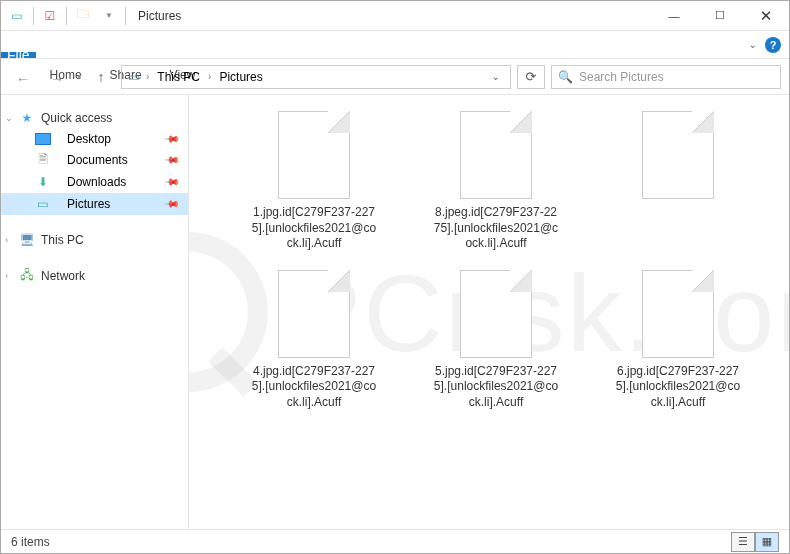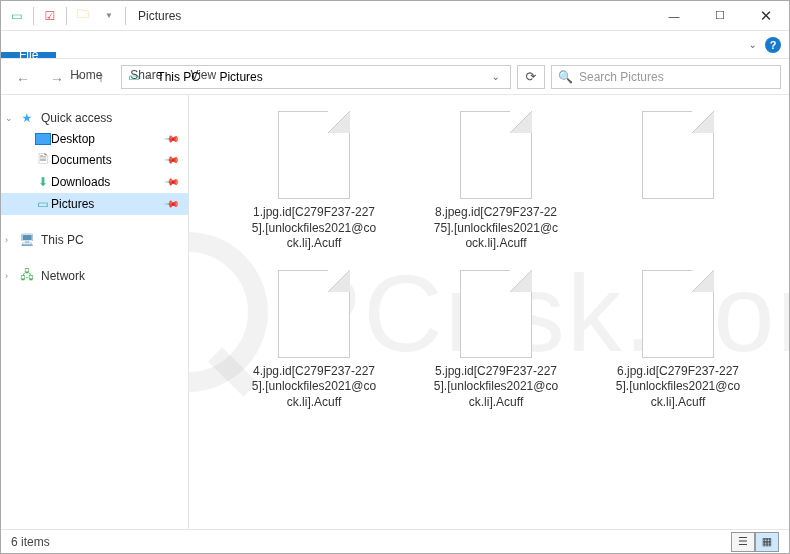--- a/index.html
+++ b/index.html
@@ -10,42 +10,42 @@
 .titlebar { height: 30px; background: #fff; display: flex; align-items: center; border-bottom: 1px solid #e5e5e5; }
 .qat { display: flex; align-items: center; padding: 0 4px; gap: 2px; }
 .qat-item { width: 24px; height: 24px; display: flex; align-items: center; justify-content: center; font-size: 12px; }
 .qat-sep { width: 1px; height: 18px; background: #ccc; margin: 0 2px; }
 .title-text { font-size: 12px; color: #333; padding-left: 6px; }
 .win-controls { margin-left: auto; display: flex; }
 .win-btn { width: 46px; height: 30px; display: flex; align-items: center; justify-content: center; font-size: 11px; color: #333; }
 .win-btn.close { font-size: 15px; }
 
 .ribbon { height: 28px; display: flex; align-items: stretch; background: #fff; border-bottom: 1px solid #e5e5e5; }
-.file-tab { background: #1979ca; color: #fff; padding: 0 18px; display: flex; align-items: center; font-size: 12px; margin-top: 21px; }
+.file-tab { background: #1979ca; color: #fff; padding: 0 6px; display: flex; align-items: center; font-size: 14px; margin-top: 21px; }
 .rib-tab { padding: 0 14px; display: flex; align-items: center; font-size: 12px; color: #444; margin-top: 44px; }
 .rib-right { margin-left: auto; display: flex; align-items: center; padding-right: 8px; gap: 8px; }
 .help-icon { width: 16px; height: 16px; border-radius: 50%; background: #1979ca; color: #fff; display: flex; align-items: center; justify-content: center; font-size: 11px; font-weight: bold; }
 
 .navbar { height: 36px; display: flex; align-items: center; padding: 0 8px; gap: 6px; border-bottom: 1px solid #e5e5e5; }
 .nav-arrow { width: 28px; height: 24px; display: flex; align-items: center; justify-content: center; color: #888; font-size: 14px; }
 .nav-arrow.active { color: #555; }
 .nav-caret { color: #888; font-size: 8px; }
 .breadcrumb { flex: 1; height: 24px; border: 1px solid #ccc; display: flex; align-items: center; padding: 0 4px; gap: 4px; font-size: 12px; }
 .bc-item { padding: 0 4px; }
 .bc-sep { color: #888; font-size: 10px; }
 .bc-chev { margin-left: auto; color: #666; padding: 0 6px; font-size: 10px; }
 .refresh-btn { width: 28px; height: 24px; border: 1px solid #ccc; display: flex; align-items: center; justify-content: center; font-size: 13px; color: #555; }
 .search-box { width: 230px; height: 24px; border: 1px solid #ccc; display: flex; align-items: center; padding: 0 6px; font-size: 12px; color: #999; gap: 6px; }
 
 .body { flex: 1; display: flex; overflow: hidden; }
 .sidebar { width: 188px; border-right: 1px solid #e5e5e5; padding: 12px 0; font-size: 12px; }
 .side-group { margin-bottom: 14px; }
 .side-hdr { display: flex; align-items: center; padding: 3px 10px 3px 18px; gap: 6px; color: #333; position: relative; }
 .side-hdr .chev { position: absolute; left: 4px; font-size: 9px; color: #888; }
-.side-item { display: flex; align-items: center; padding: 3px 10px 3px 34px; gap: 0; position: relative; }
+.side-item { display: flex; align-items: center; padding: 3px 10px 3px 34px; gap: 16px; position: relative; }
 .side-item.sel { background: #cde8ff; }
 .pin { margin-left: auto; color: #888; font-size: 10px; transform: rotate(45deg); }
 .icn { width: 16px; height: 16px; display: inline-flex; align-items: center; justify-content: center; font-size: 12px; }
 
 .content { flex: 1; padding: 16px 10px 10px 30px; display: flex; flex-wrap: wrap; align-content: flex-start; gap: 18px 24px; overflow: auto; position: relative; }
 .file-item { width: 126px; display: flex; flex-direction: column; align-items: center; text-align: center; font-size: 12px; color: #333; margin-left: 32px; }
 .file-thumb { width: 72px; height: 88px; background: #fff; border: 1px solid #ccc; position: relative; margin-bottom: 6px; }
 .file-thumb::before { content: ''; position: absolute; top: -1px; right: -1px; width: 22px; height: 22px; background: linear-gradient(135deg, #fff 0%, #fff 48%, #ccc 50%, #e8e8e8 52%, #e8e8e8 100%); }
 .file-name { line-height: 1.3; word-break: break-all; }
 

